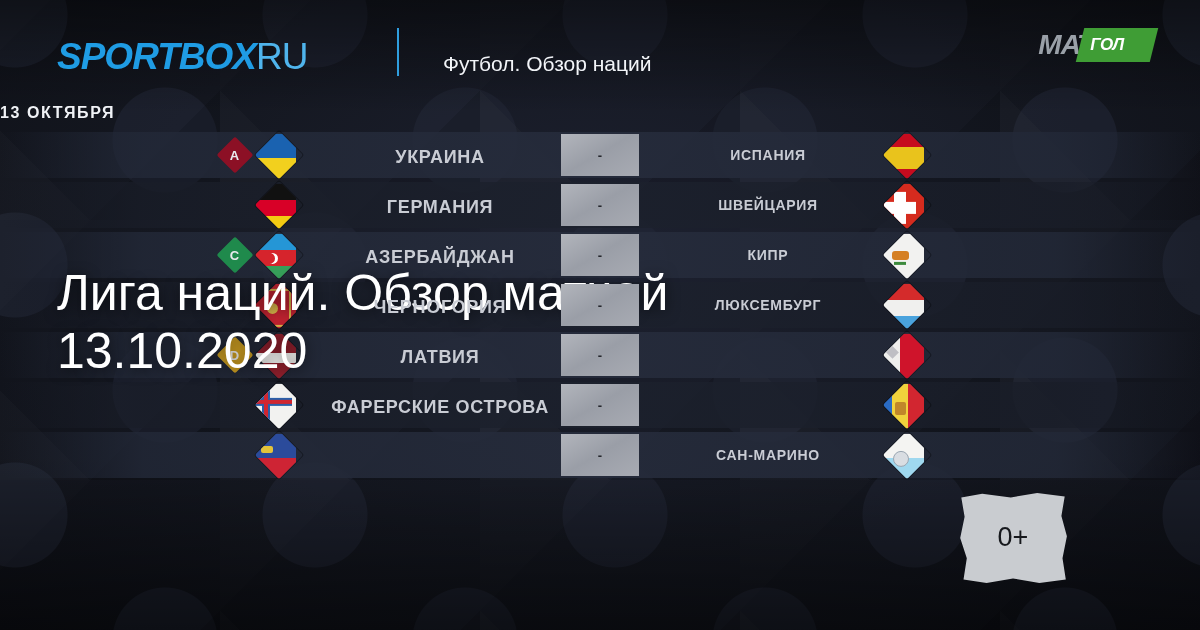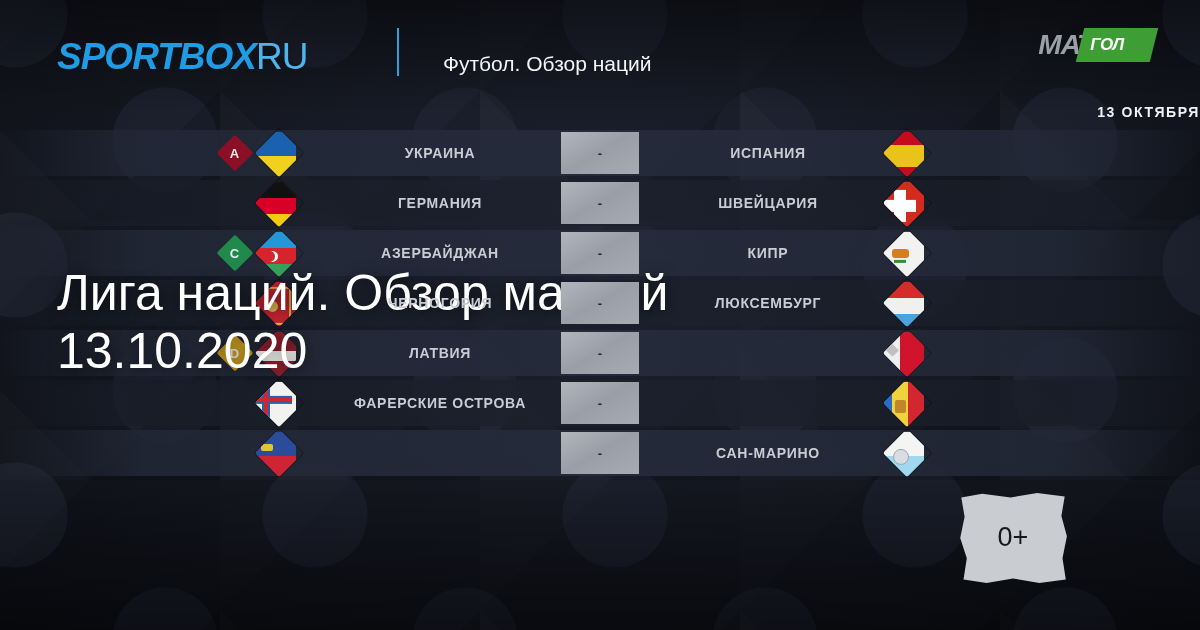--- a/index.html
+++ b/index.html
@@ -44,42 +44,42 @@
             font-style:italic;line-height:1;position:relative;z-index:1;}
   .mtv-band{position:absolute;left:42px;top:-2px;width:74px;height:34px;background:#3f9d35;
             transform:skewX(-14deg);z-index:2;}
   .mtv-gol{position:absolute;left:52px;top:5px;z-index:3;color:#fff;font-size:17px;
            font-weight:800;font-style:italic;letter-spacing:-.5px;}
   .mtv-one{position:absolute;right:46px;top:27px;font-size:29px;font-weight:800;color:#9aa0a8;
            font-style:italic;line-height:1;}
 
   
   .sched{position:absolute;left:0;top:104px;width:1200px;}
-  .date{width:1200px;text-align:right;color:#f0f2f6;font-size:14px;font-weight:bold;
+  .date{width:1200px;text-align:left;color:#f0f2f6;font-size:16px;font-weight:bold;
         letter-spacing:1.6px;padding-bottom:8px;}
   .row{position:relative;height:50px;display:flex;align-items:center;}
   .row .stripe{position:absolute;left:0;right:0;top:2px;bottom:2px;
       background:linear-gradient(to right, rgba(30,35,48,0) 0%, rgba(34,40,55,.85) 12%, rgba(38,44,60,.9) 50%, rgba(34,40,55,.85) 88%, rgba(30,35,48,0) 100%);}
   .row.alt .stripe{background:linear-gradient(to right, rgba(22,26,36,0) 0%, rgba(25,29,40,.8) 12%, rgba(28,33,45,.85) 50%, rgba(25,29,40,.8) 88%, rgba(22,26,36,0) 100%);}
 
   .cell{position:relative;z-index:2;}
   .league{position:absolute;left:222px;top:12px;width:26px;height:26px;}
   .dia{width:26px;height:26px;transform:rotate(45deg);display:flex;align-items:center;
        justify-content:center;border-radius:2px;}
   .dia span{transform:rotate(-45deg);font-size:13px;font-weight:bold;color:#e9eaee;}
 
   .flagL{position:absolute;left:262px;top:8px;}
   .flagR{position:absolute;left:890px;top:8px;}
   .flag{width:34px;height:34px;transform:rotate(45deg);overflow:hidden;border-radius:2px;
         box-shadow:0 0 0 1px rgba(0,0,0,.35);}
   .flag .inner{width:48px;height:48px;transform:rotate(-45deg) translate(-7px,-7px);
                position:relative;}
 
   .teamL{position:absolute;left:320px;width:240px;top:17px;text-align:center;
-         color:#c9ccd4;font-size:14px;font-weight:bold;letter-spacing:.7px;white-space:nowrap;}
+         color:#c9ccd4;font-size:18px;font-weight:bold;letter-spacing:.7px;white-space:nowrap;}
   .teamR{position:absolute;left:648px;width:240px;top:17px;text-align:center;
          color:#c9ccd4;font-size:14px;font-weight:bold;letter-spacing:.7px;white-space:nowrap;}
   .score{position:absolute;left:561px;top:4px;width:78px;height:42px;
          background:linear-gradient(150deg,#b2b5bc 0%,#9a9ea7 48%,#a8abb3 100%);
          display:flex;align-items:center;justify-content:center;}
   .score b{color:#24262c;font-size:13px;font-weight:bold;line-height:1;}
 
   
   .overlay{position:absolute;left:57px;top:264px;width:900px;}
   .overlay .t{color:#ffffff;font-size:50px;line-height:1.16;font-weight:400;

